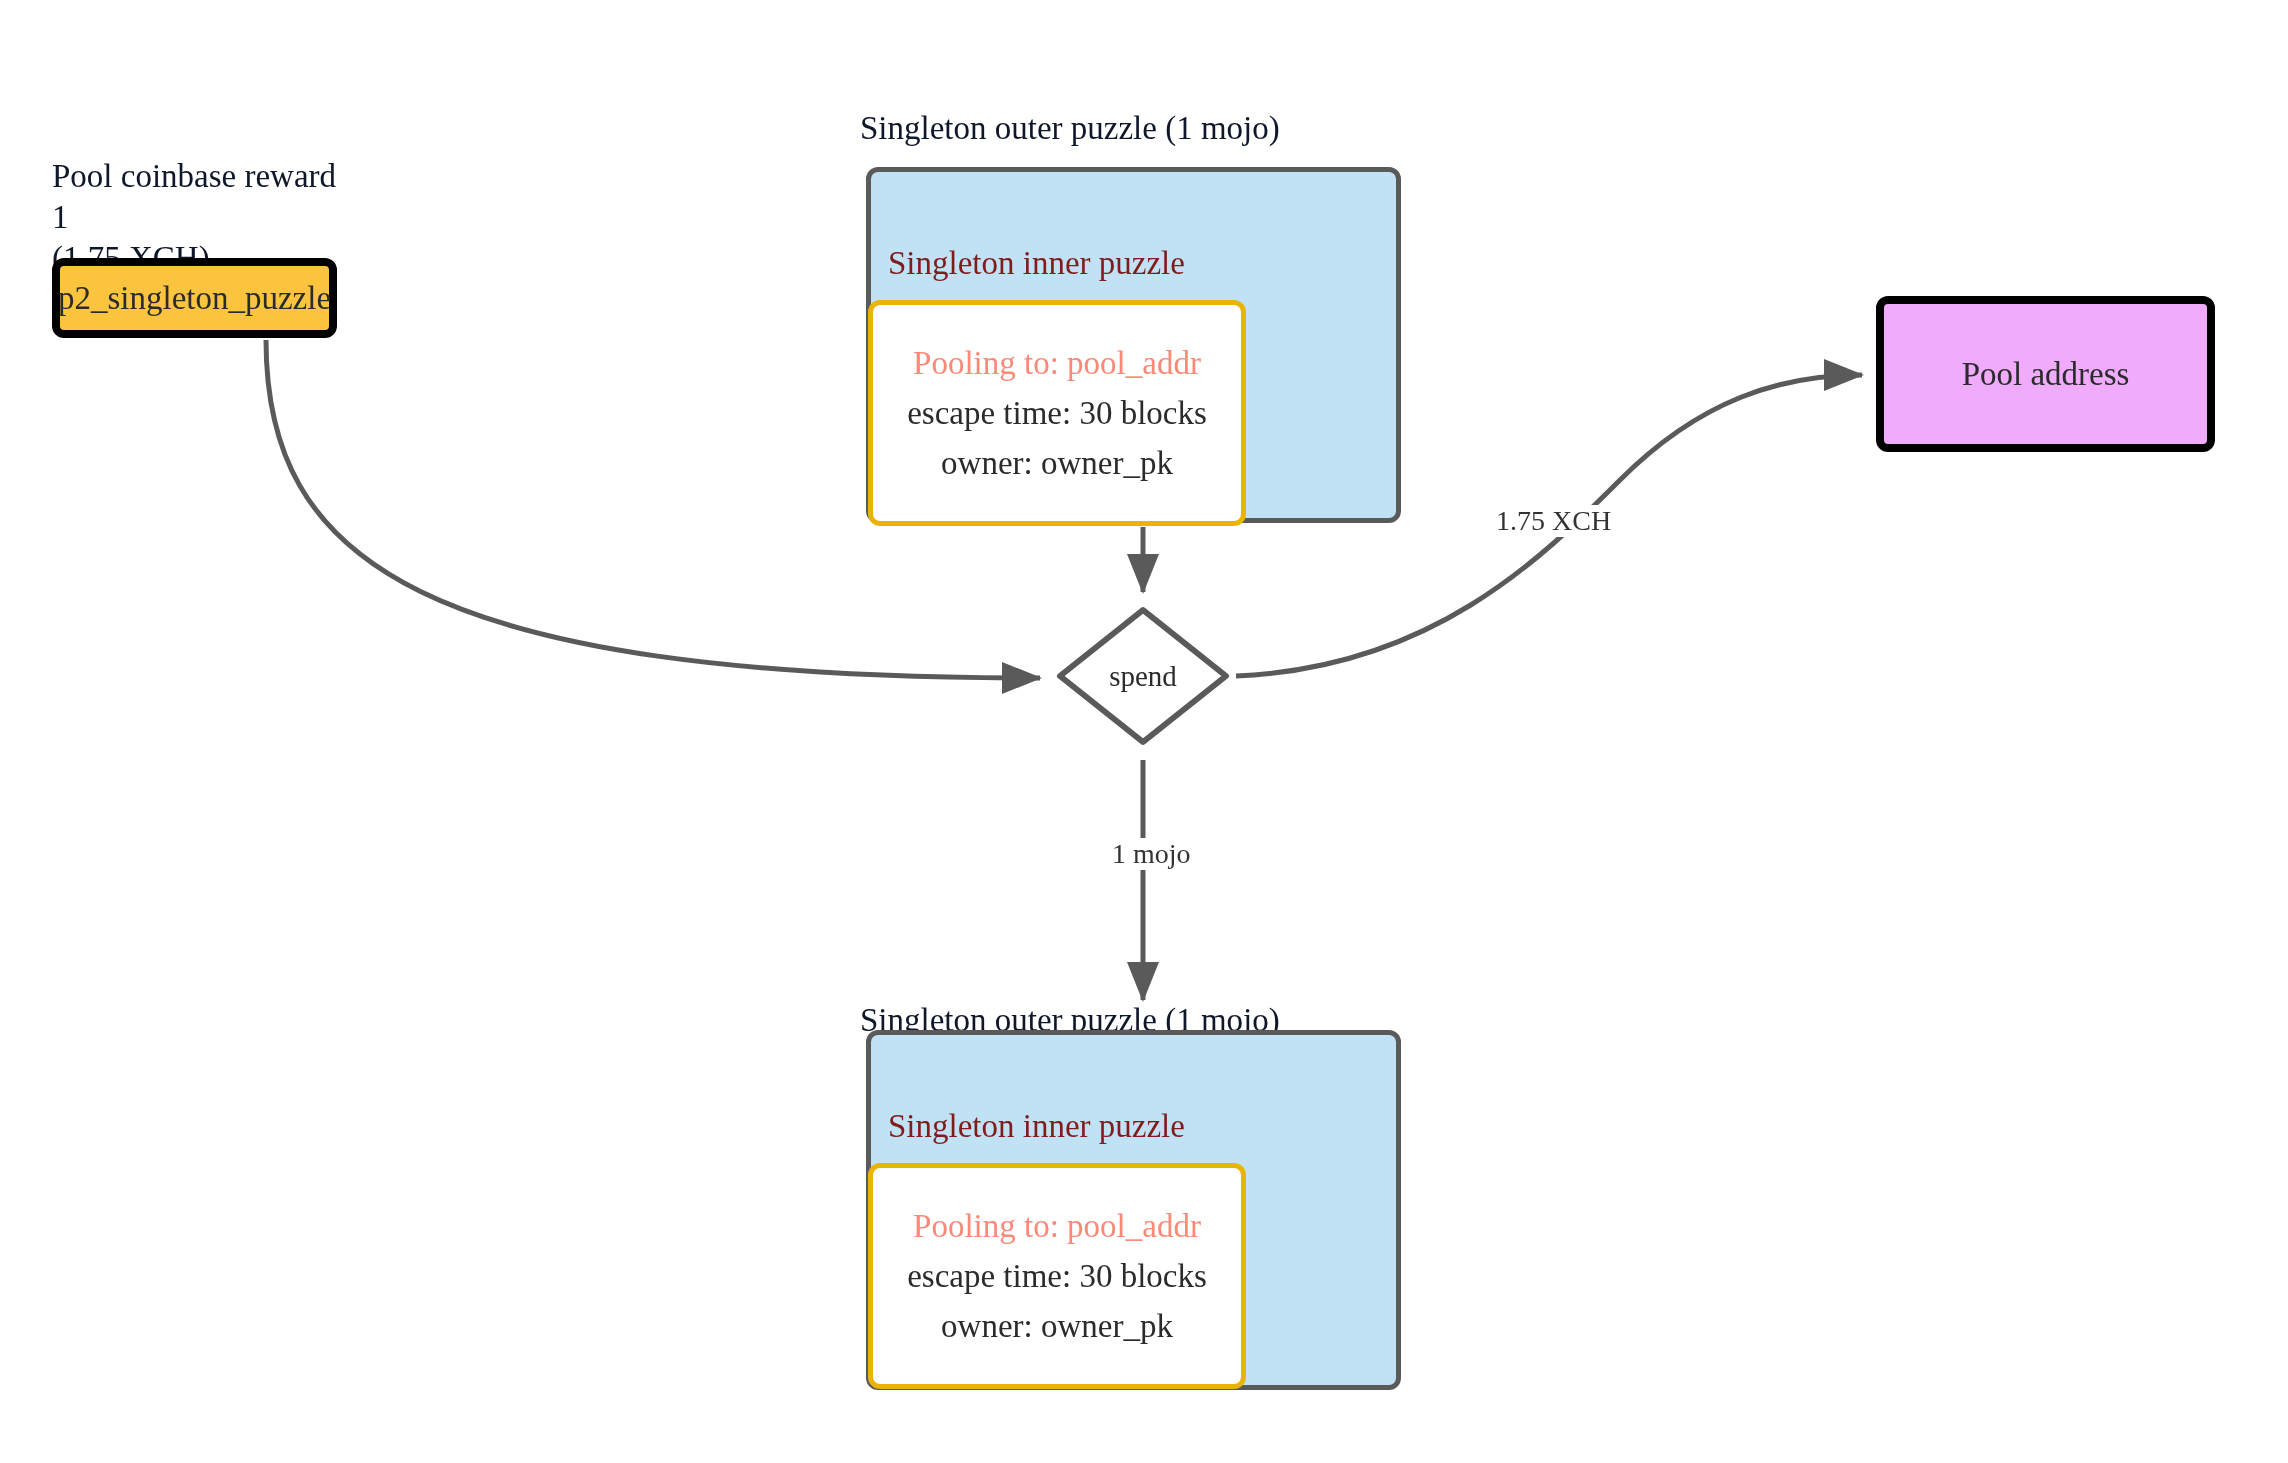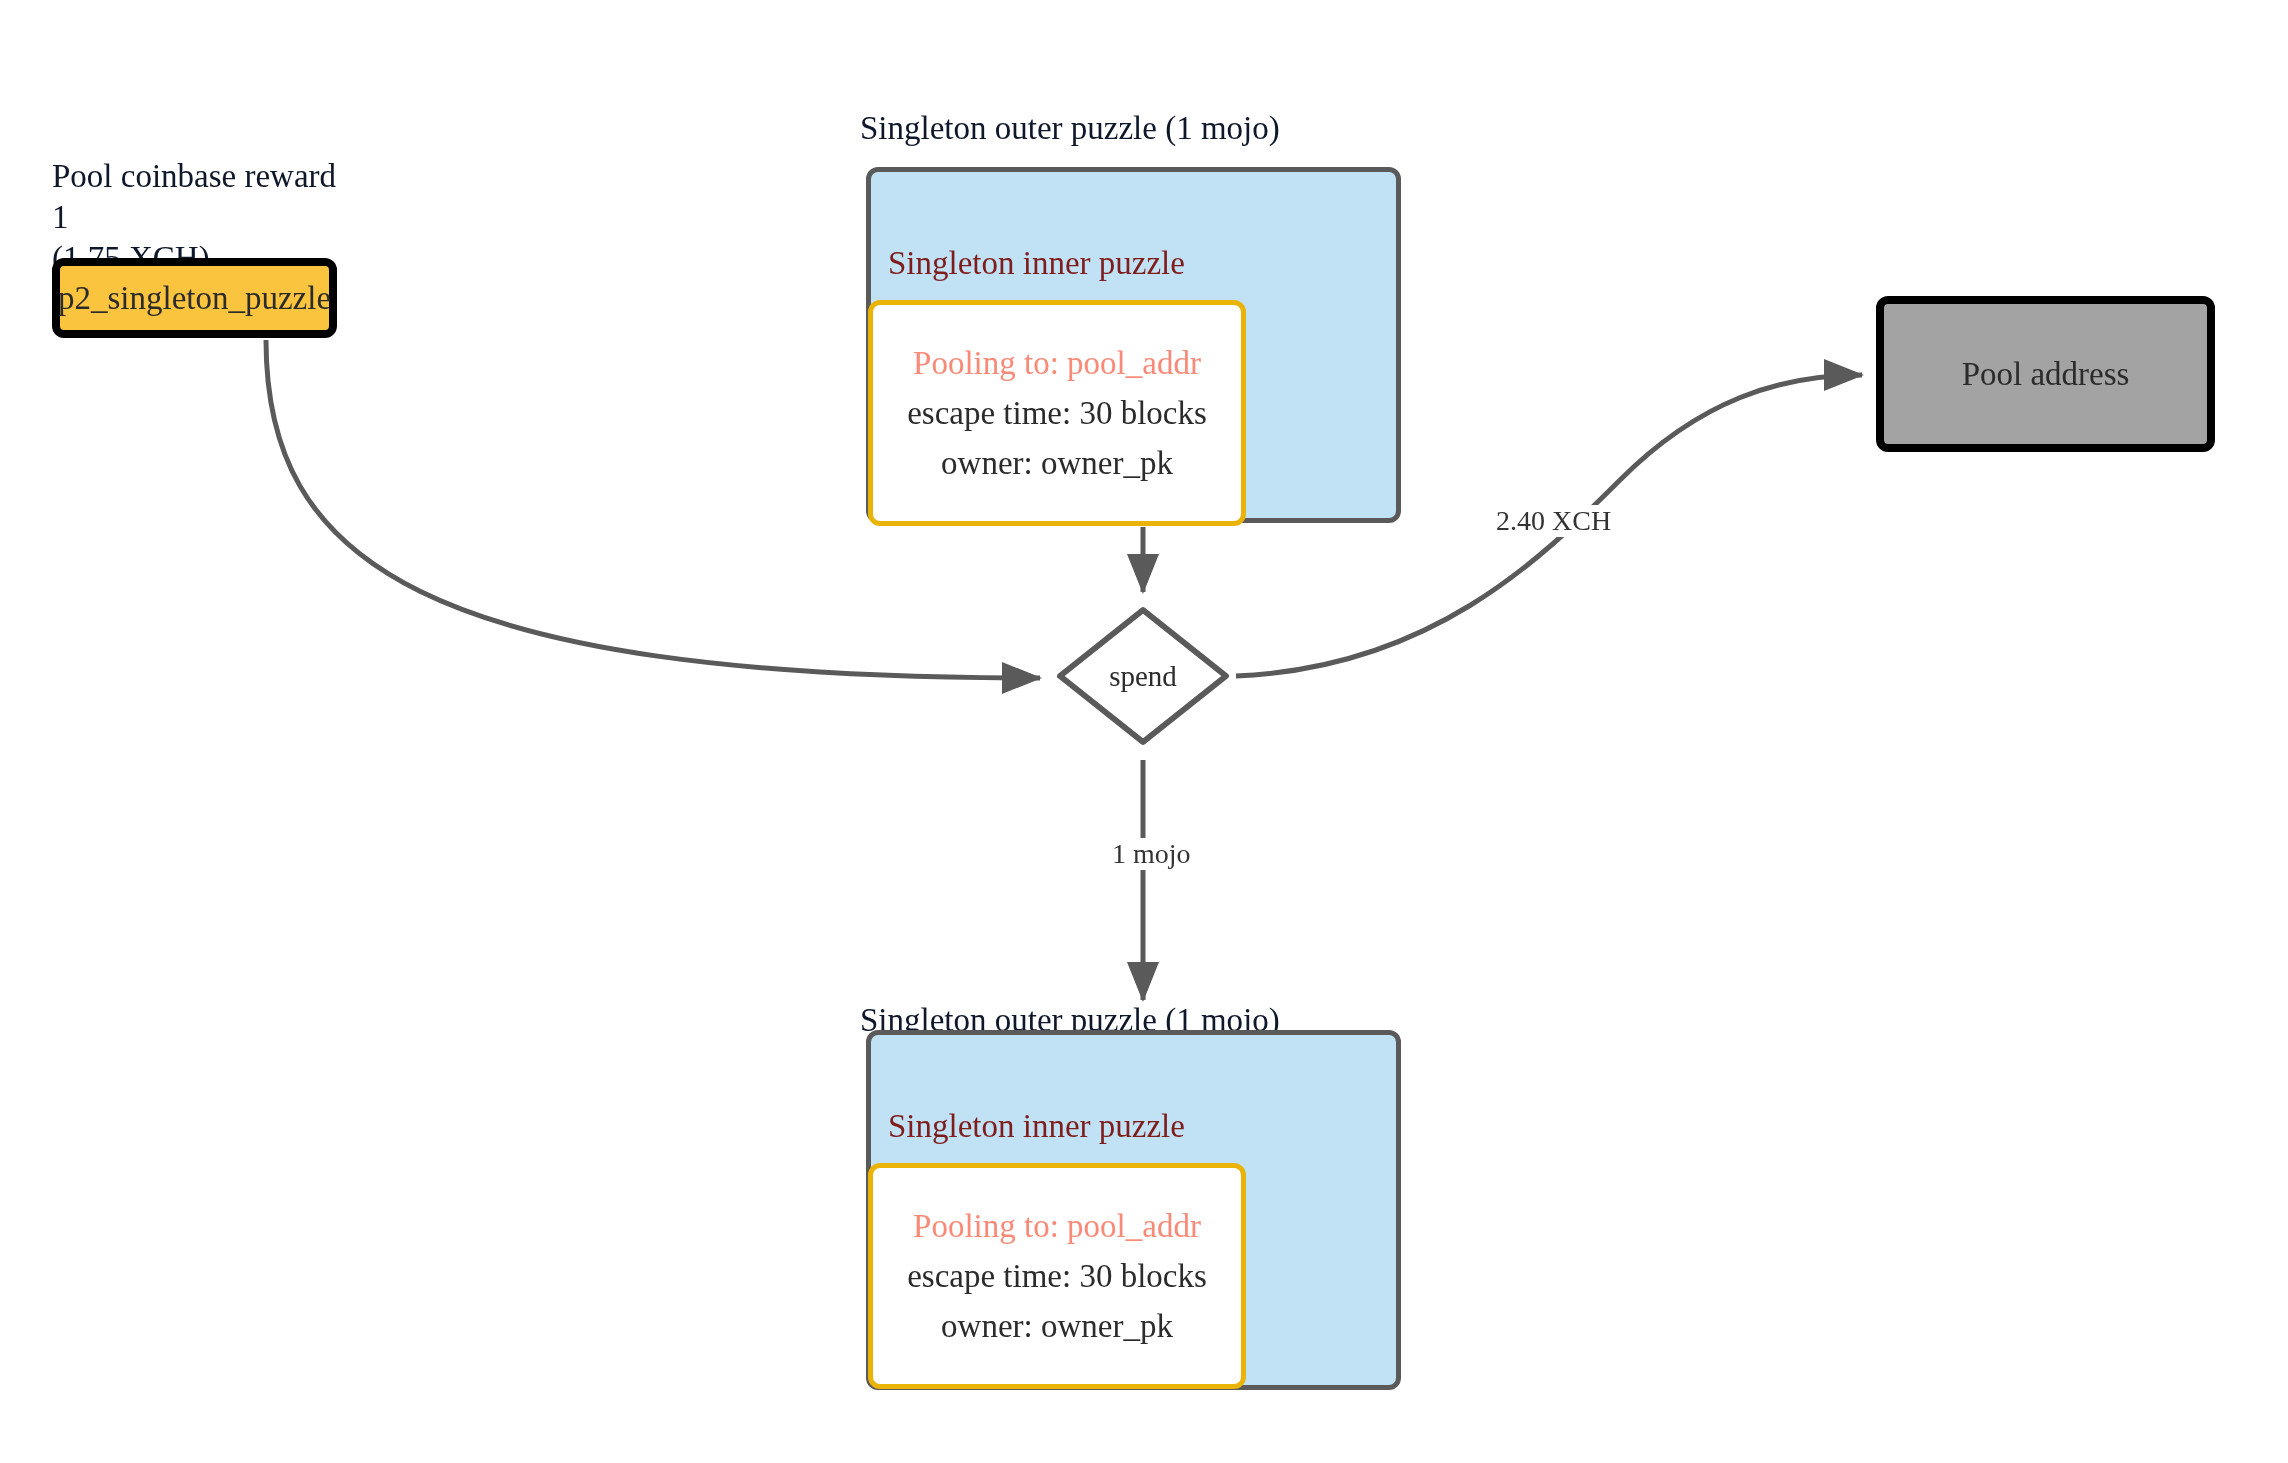--- a/index.html
+++ b/index.html
@@ -81,21 +81,21 @@
   }
   .inner-box .line.accent {
     color: #FA8A78;
   }
   
   #pool-address-node {
     left: 1876px;
     top: 296px;
     width: 339px;
     height: 156px;
-    background: #a3a3a3;
+    background: #f0abfc;
     font-size: 33px;
     color: #2b2b2b;
   }
   
   #spend-node {
     position: absolute;
     left: 1053px;
     top: 603px;
     width: 180px;
     height: 146px;
@@ -173,21 +173,21 @@
     <svg width="180" height="146" viewBox="0 0 180 146" xmlns="http://www.w3.org/2000/svg">
       <path d="M 90,7 L 173,73 L 90,139 L 7,73 Z" fill="#ffffff" stroke="#5a5a5a" stroke-width="6" stroke-linejoin="round"></path>
     </svg>
     <span class="dlabel">spend</span>
   </div>
 
   <div class="node" id="pool-address-node">
     <span>Pool address</span>
   </div>
 
-  <div class="edge-label" style="left:1492px; top:505px;">2.40 XCH</div>
+  <div class="edge-label" style="left:1492px; top:505px;">1.75 XCH</div>
 
   <div class="edge-label" style="left:1108px; top:838px;">1 mojo</div>
 
   <div class="caption" style="left:860px; top:1000px; width:541px;">Singleton outer puzzle (1 mojo)</div>
 
   <div class="outer-puzzle" style="left:866px; top:1030px; width:535px; height:360px;"></div>
 
   <div class="inner-puzzle-label" style="left:888px; top:1108px;">Singleton inner puzzle</div>
 
   <div class="inner-box" style="left:868px; top:1163px; width:378px; height:226px;">

